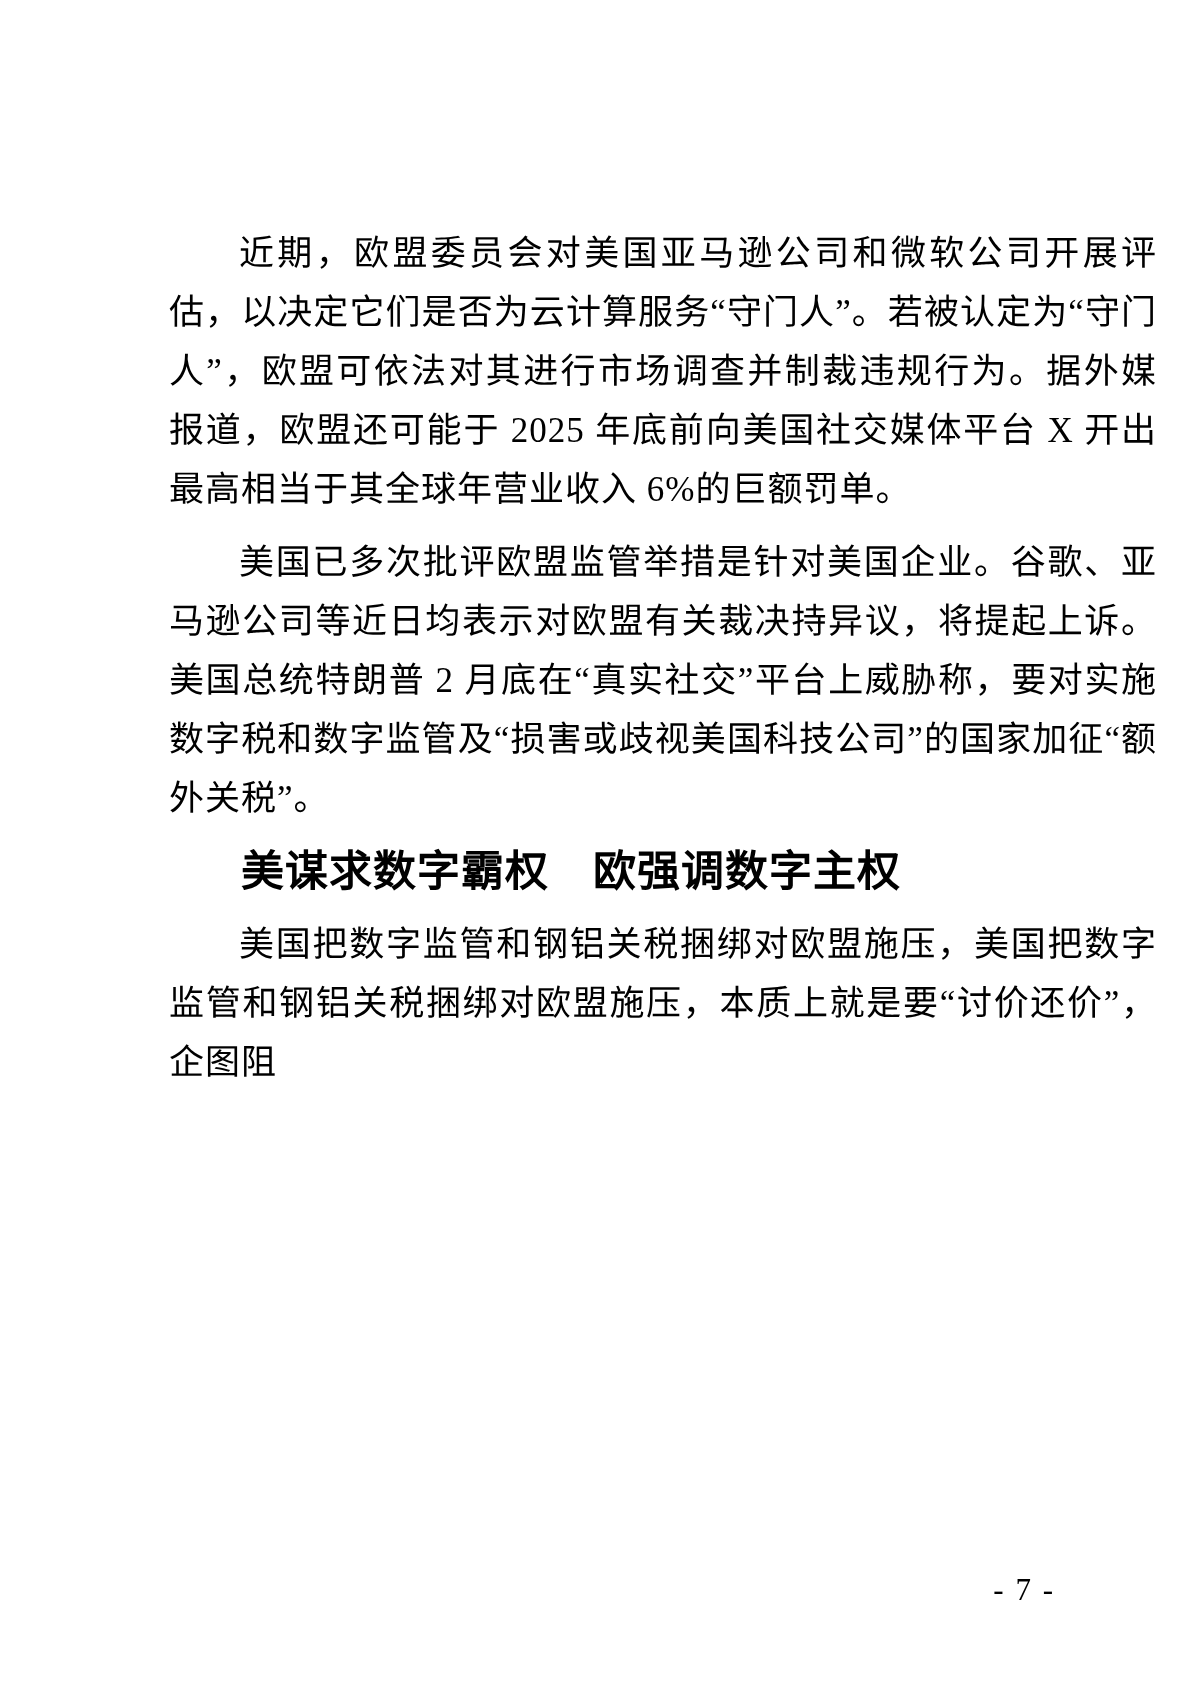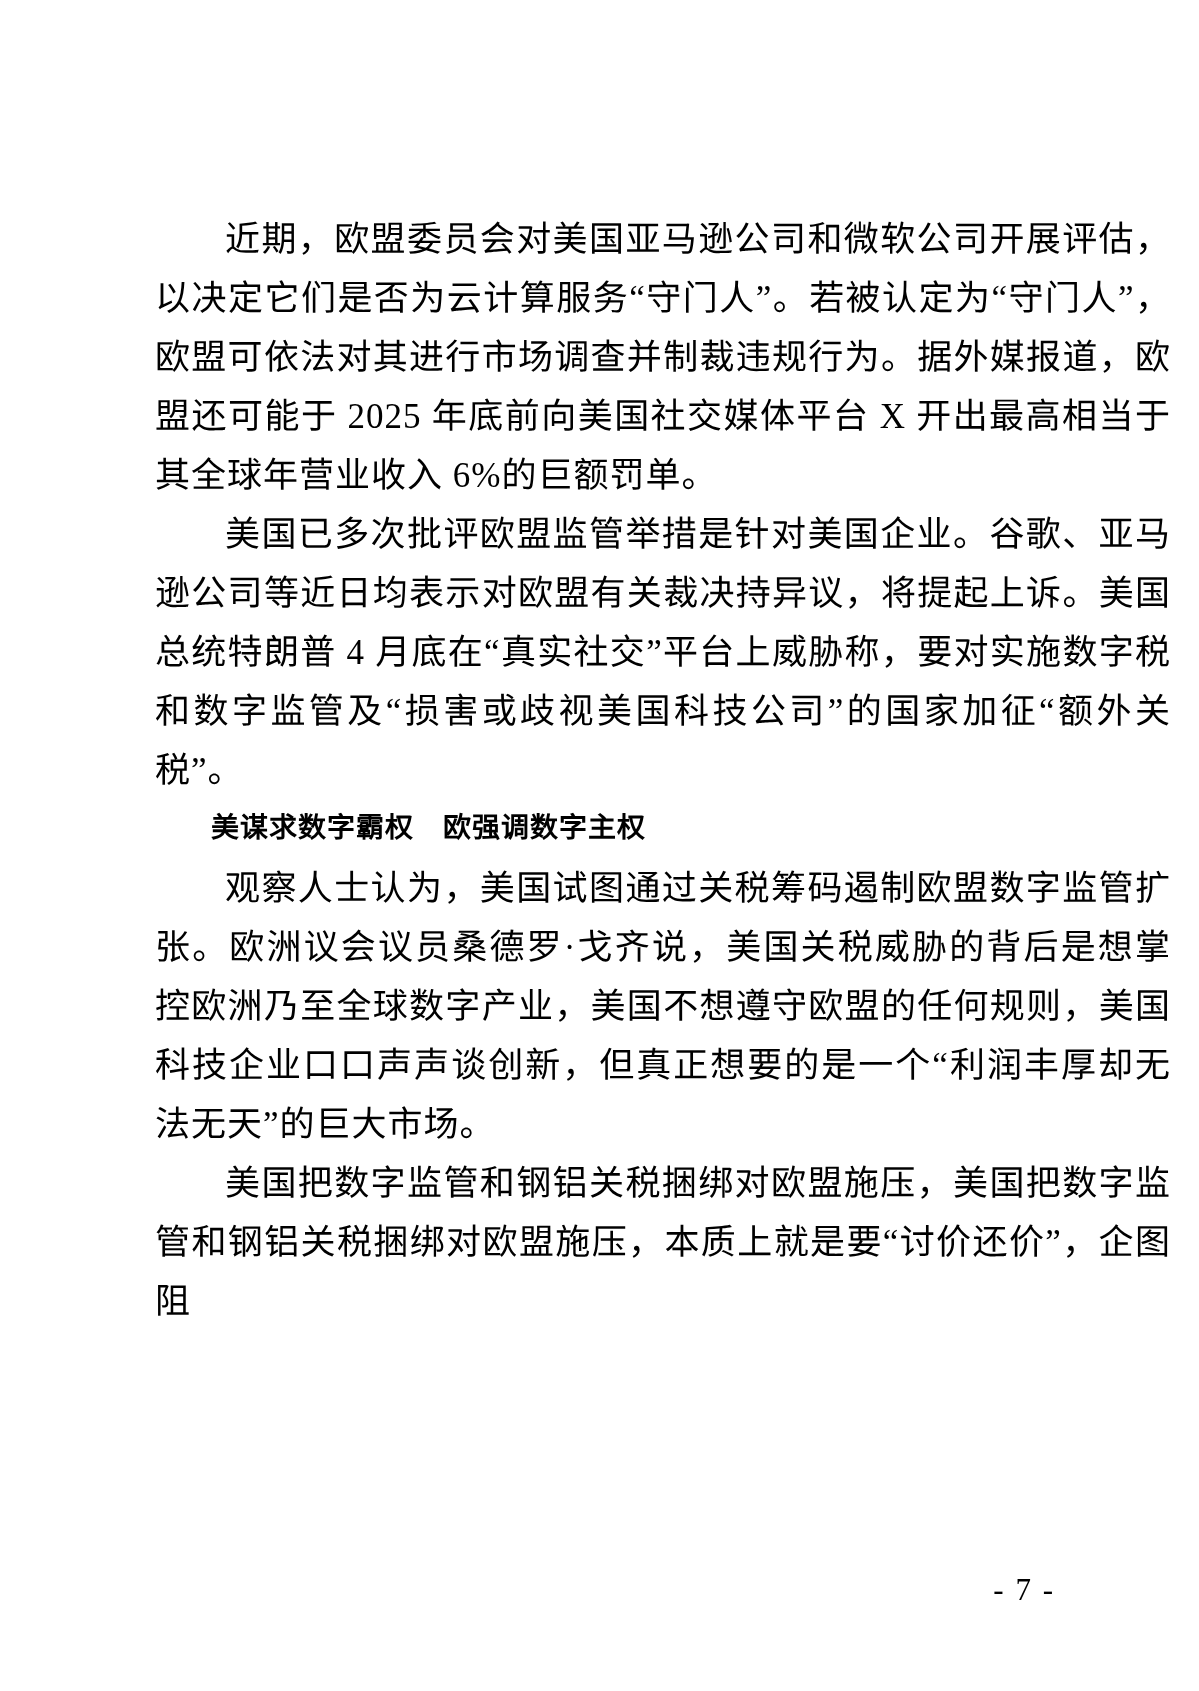--- a/index.html
+++ b/index.html
@@ -21,50 +21,49 @@
     left: 155px;
     top: 210px;
     width: 1016px;
     font-size: 35px;
     line-height: 59px;
     text-align: justify;
     text-justify: inter-character;
     letter-spacing: 1px;
   }
   .content p {
-    margin: 0;
+    margin: 14px;
     padding: 0;
     text-indent: 2em;
   }
   .section-heading {
     margin: 0;
     padding: 0;
     text-indent: 2em;
-    font-size: 28px;
+    font-size: 43px;
     line-height: 59px;
     font-weight: 700;
-    font-family: Liberation Mono, monospace;
+    font-family: Liberation Sans, sans-serif;
   }
   .page-number {
     position: absolute;
     top: 1572px;
     right: 144px;
     font-size: 31px;
     line-height: 36px;
     letter-spacing: 2px;
     text-align: right;
     color: #000000;
     font-family: "Liberation Serif", "DejaVu Serif", serif;
   }
 </style>
 </head>
 <body>
 
 <div class="page">
   <div class="content">
     <p>近期，欧盟委员会对美国亚马逊公司和微软公司开展评估，以决定它们是否为云计算服务“守门人”。若被认定为“守门人”，欧盟可依法对其进行市场调查并制裁违规行为。据外媒报道，欧盟还可能于 2025 年底前向美国社交媒体平台 X 开出最高相当于其全球年营业收入 6%的巨额罚单。</p>
-    <p>美国已多次批评欧盟监管举措是针对美国企业。谷歌、亚马逊公司等近日均表示对欧盟有关裁决持异议，将提起上诉。美国总统特朗普 4 月底在“真实社交”平台上威胁称，要对实施数字税和数字监管及“损害或歧视美国科技公司”的国家加征“额外关税”。</p>
+    <p>美国已多次批评欧盟监管举措是针对美国企业。谷歌、亚马逊公司等近日均表示对欧盟有关裁决持异议，将提起上诉。美国总统特朗普 2 月底在“真实社交”平台上威胁称，要对实施数字税和数字监管及“损害或歧视美国科技公司”的国家加征“额外关税”。</p>
     <h2 class="section-heading">美谋求数字霸权　欧强调数字主权</h2>
-    <p>观察人士认为，美国试图通过关税筹码遏制欧盟数字监管扩张。欧洲议会议员桑德罗·戈齐说，美国关税威胁的背后是想掌控欧洲乃至全球数字产业，美国不想遵守欧盟的任何规则，美国科技企业口口声声谈创新，但真正想要的是一个“利润丰厚却无法无天”的巨大市场。</p>
     <p>美国把数字监管和钢铝关税捆绑对欧盟施压，美国把数字监管和钢铝关税捆绑对欧盟施压，本质上就是要“讨价还价”，企图阻</p>
   </div>
   <div class="page-number">- 7 -</div>
 </div>
 
 </body></html>

